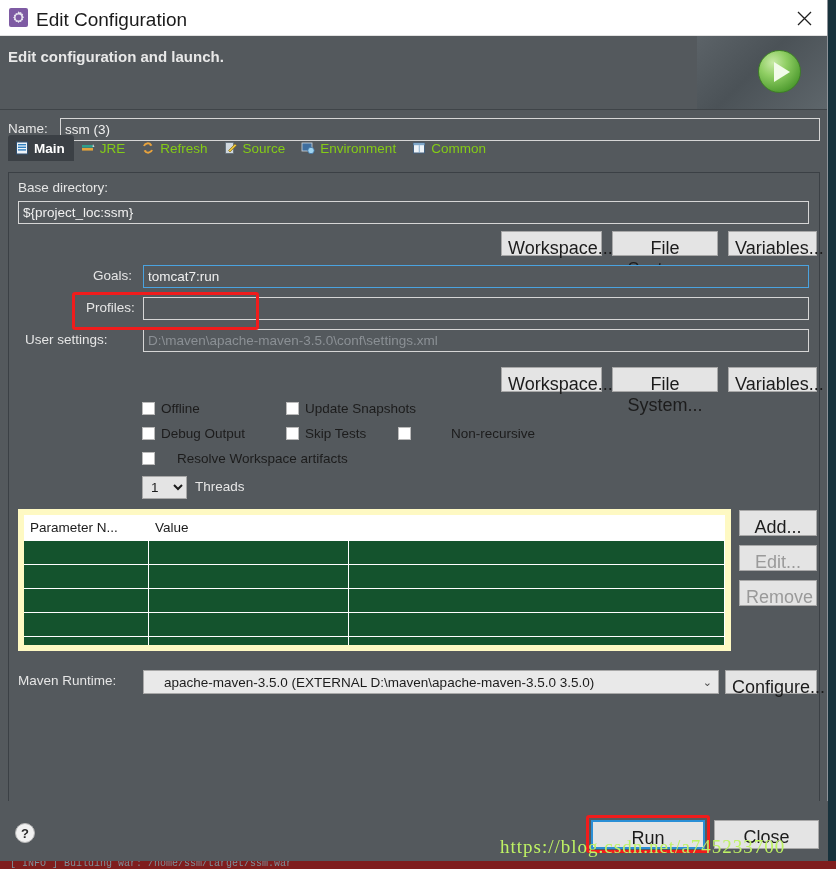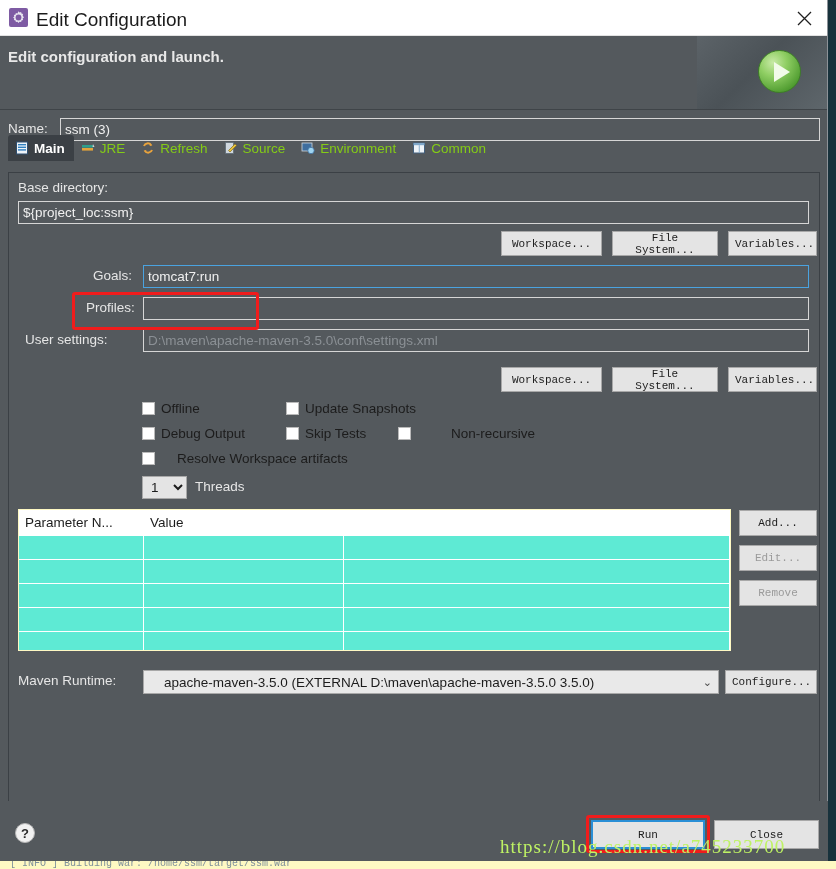--- a/index.html
+++ b/index.html
@@ -22,21 +22,21 @@
     background: #18323c;
     overflow: hidden;
   }
   .editor-bg .codeline {
     position: absolute; left: 2px;
     font-family: "Liberation Mono", monospace;
     font-size: 11px; white-space: nowrap;
   }
   .bottombar-strip {
     position: absolute; left: 0; top: 861px; width: 836px; height: 8px;
-    background: #fef9c3;
+    background: #7f1d1d;
     overflow: hidden;
   }
   .bottombar-strip .txt {
     position: absolute; left: 10px; top: -3px;
     font-family: "Liberation Mono", monospace;
     font-size: 10px; color: #7e909a; white-space: nowrap;
   }
 
   
   .dialog {
@@ -168,25 +168,25 @@
     outline: none;
     height: 23px;
   }
   .field::placeholder { color: #8b9095; }
   .field.focused { border: 1px solid #4aa3e0; }
 
   .btn {
     background: #e4e4e4;
     border: 1px solid #a8a8a8;
     color: #1c1c1c;
-    font-size: 11px;
-    font-family: Liberation Mono, monospace;
+    font-size: 18px;
+    font-family: Liberation Sans, sans-serif;
     height: 25px;
     cursor: pointer;
-    padding: 0 6px;
+    padding: 6px 6px;
   }
   .btn.disabled { color: #9a9a9a; cursor: default; }
   .btn.primary { border: 2px solid #2a8fd6; }
 
   .cbwrap { position: absolute; display: flex; align-items: center; gap: 6px; }
   .cbox {
     width: 13px; height: 13px;
     background: #ffffff;
     border: 1px solid #b9b9b9;
     display: block; flex: 0 0 13px;
@@ -201,22 +201,22 @@
     font-size: 13.5px;
     font-family: "Liberation Sans", sans-serif;
     height: 23px;
     cursor: pointer;
     padding-left: 4px;
   }
 
   
   .ptable {
     position: absolute;
-    border: 1px solid #fef9c3;
-    background: #5eead4;
+    border: 6px solid #fef9c3;
+    background: #14532d;
     overflow: hidden;
   }
   .pt-head {
     display: flex; height: 25px;
     background: #ffffff;
   }
   .pt-head .th {
     font-size: 13.5px; color: #1b1b1b;
     display: flex; align-items: center;
     padding-left: 6px;

